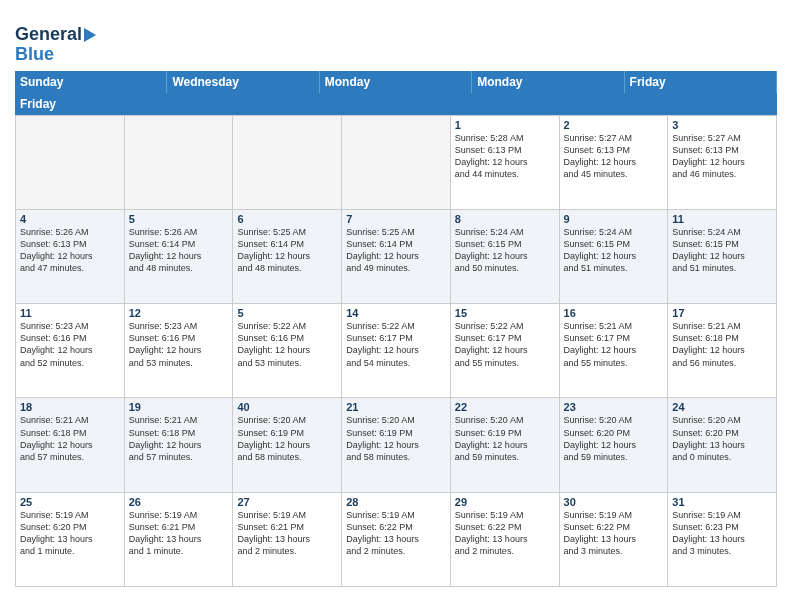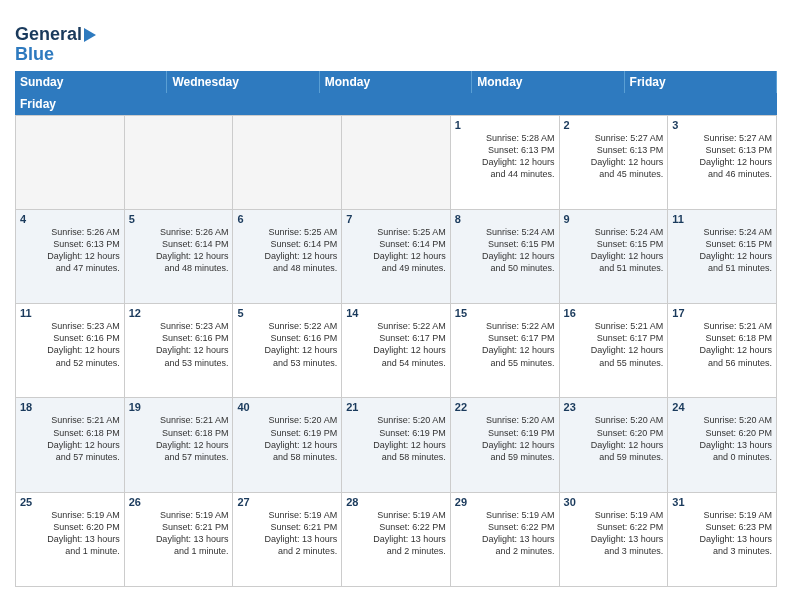--- a/index.html
+++ b/index.html
@@ -112,21 +112,20 @@
       font-size: 11px;
       font-weight: bold;
       color: #1a3a5c;
       display: block;
       margin-bottom: 1px;
     }
     .cell-text {
       font-size: 9px;
       line-height: 1.35;
       color: #333;
-      text-align: right;
     }
   </style>
 </head>
 <body>
 
 <div class="page">
   <div class="header">
     <div class="logo">
       <div style="display:flex;align-items:center;">
         <span class="logo-text" style="color:#1a3a5c;">General</span>

